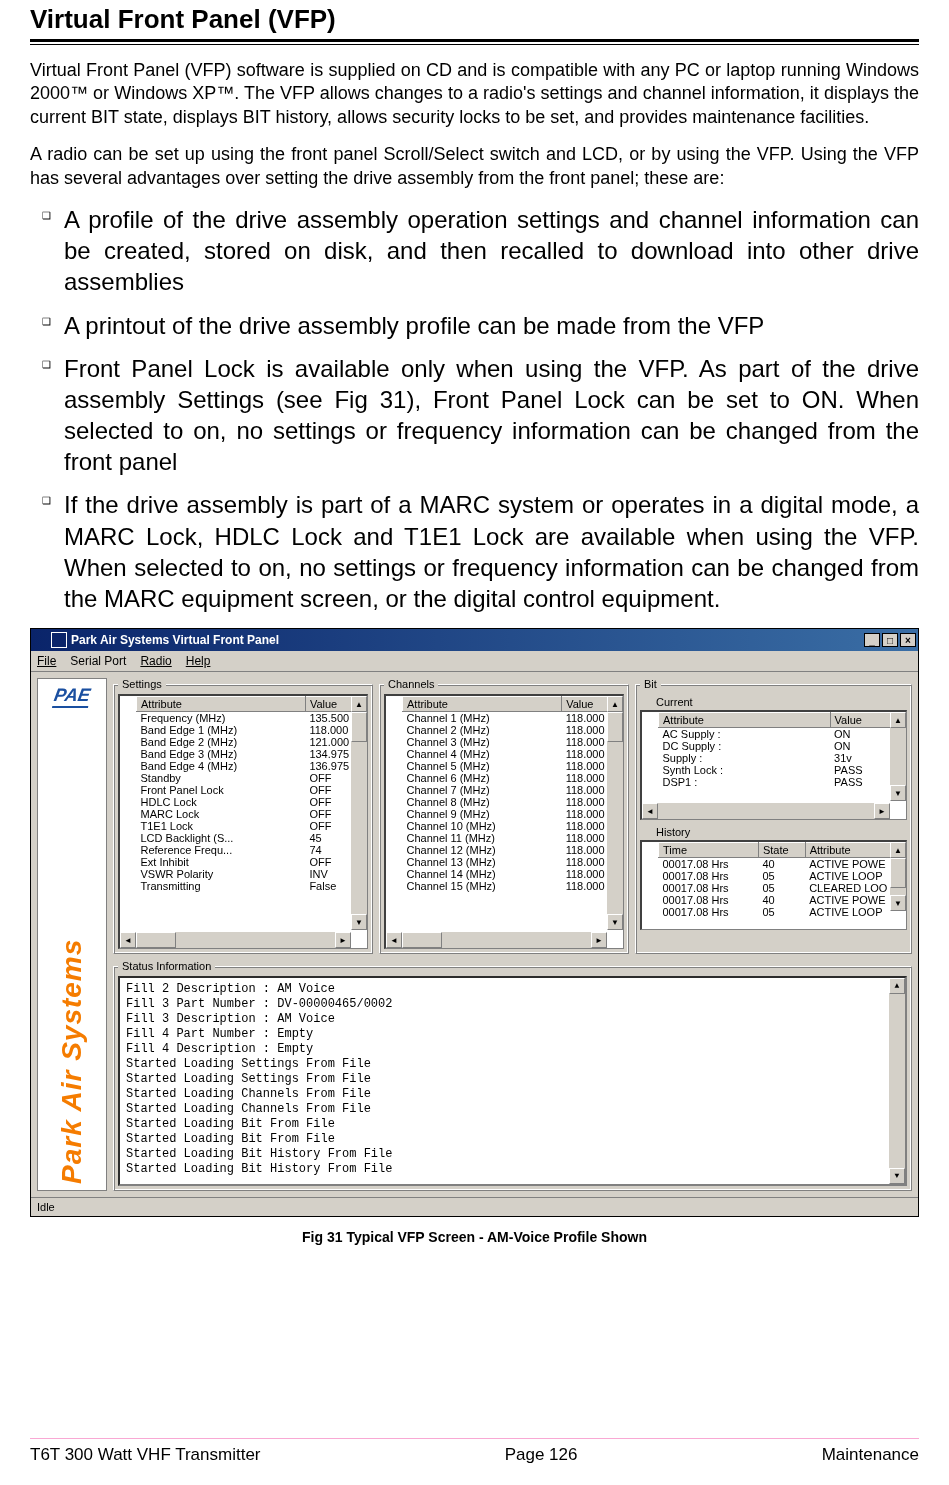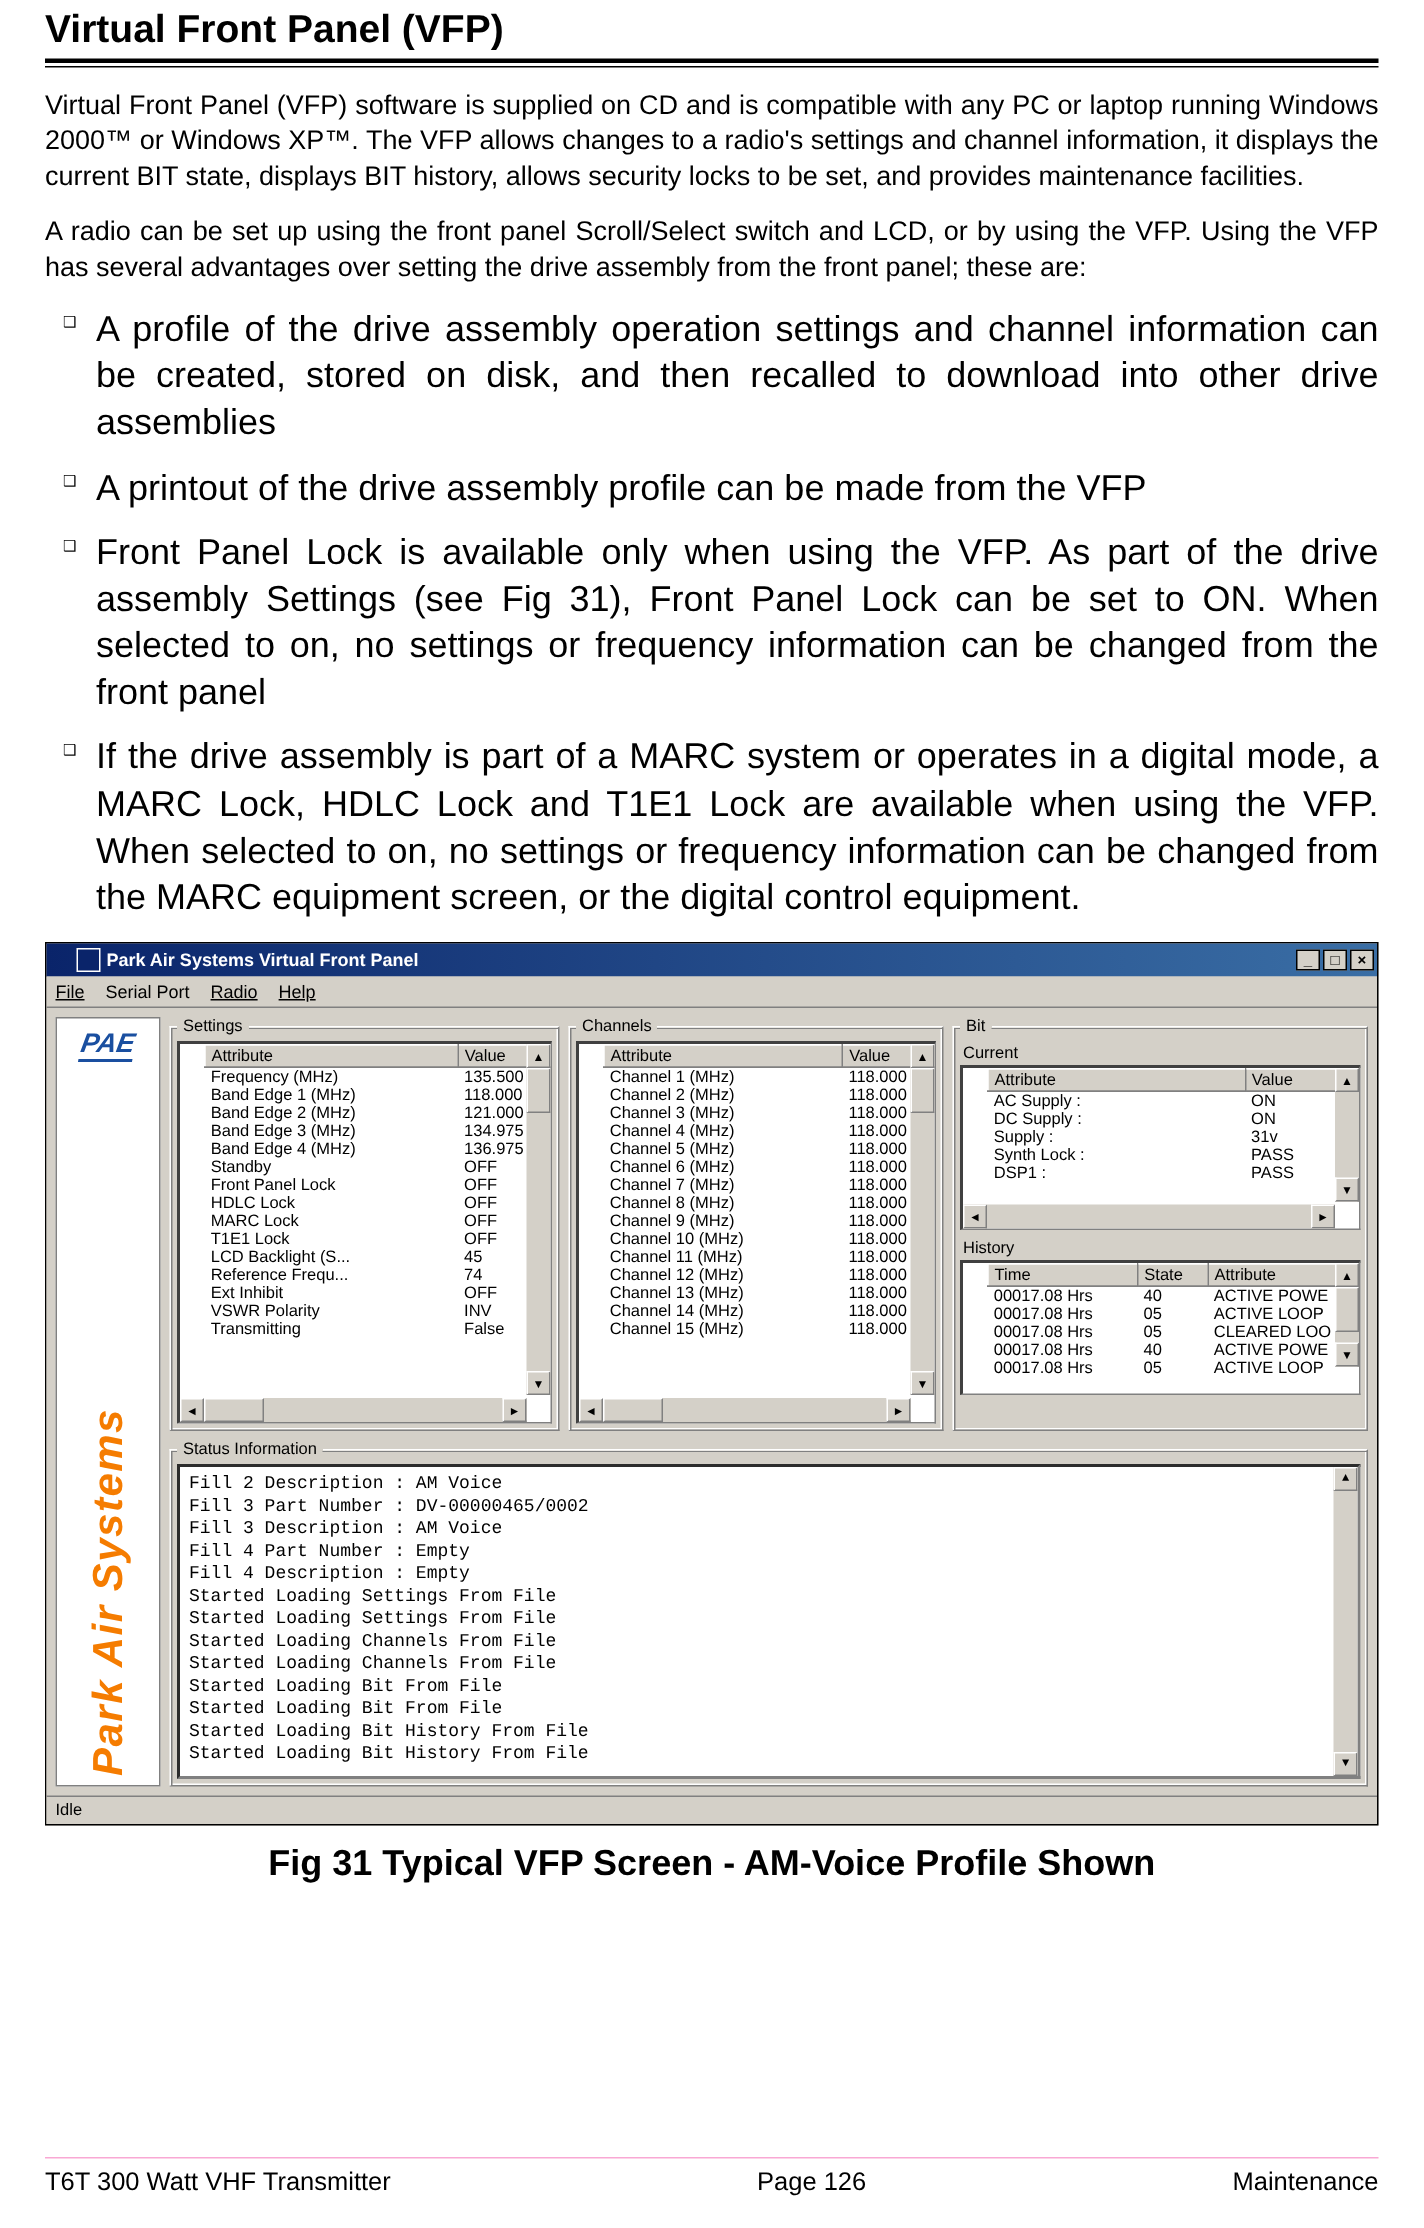--- a/index.html
+++ b/index.html
@@ -45,21 +45,21 @@
   ul.bullets li::before {
     content: "❑";
     font-size: 10px;
     position: absolute;
     left: -22px;
     top: 5px;
   }
   .figure-caption {
     text-align: center;
     font-weight: bold;
-    font-size: 24px;
+    font-size: 14px;
     margin-top: 12px;
   }
   
   .footer {
     position: absolute;
     bottom: 20px;
     left: 30px;
     right: 30px;
     border-top: 1px solid #f9a8d4;
     padding-top: 6px;
@@ -211,21 +211,21 @@
     background:#d4d0c8;
   }
   
   .grp-settings{flex:0 0 260px;}
   .grp-channels{flex:0 0 250px;}
   .grp-bit{flex:1;}
   .grp-settings .listbox{height:255px;}
   .grp-channels .listbox{height:255px;}
   .grp-bit .listbox.cur{height:110px; margin-bottom:6px;}
   .grp-bit .listbox.hist{height:90px;}
-  .sublabel{font-size:11px;margin:2px 0 2px 2px;}
+  .sublabel{font-size:11px;margin:2px 0 2px 16px;}
 </style>
 </head>
 <body>
 
 <h1 class="section-title">Virtual Front Panel (VFP)</h1>
 <div class="dbl-rule"></div>
 
 <p class="body">Virtual Front Panel (VFP) software is supplied on CD and is compatible with any PC or laptop running Windows 2000™ or Windows XP™. The VFP allows changes to a radio's settings and channel information, it displays the current BIT state, displays BIT history, allows security locks to be set, and provides maintenance facilities.</p>
 <p class="body">A radio can be set up using the front panel Scroll/Select switch and LCD, or by using the VFP. Using the VFP has several advantages over setting the drive assembly from the front panel; these are:</p>
 

